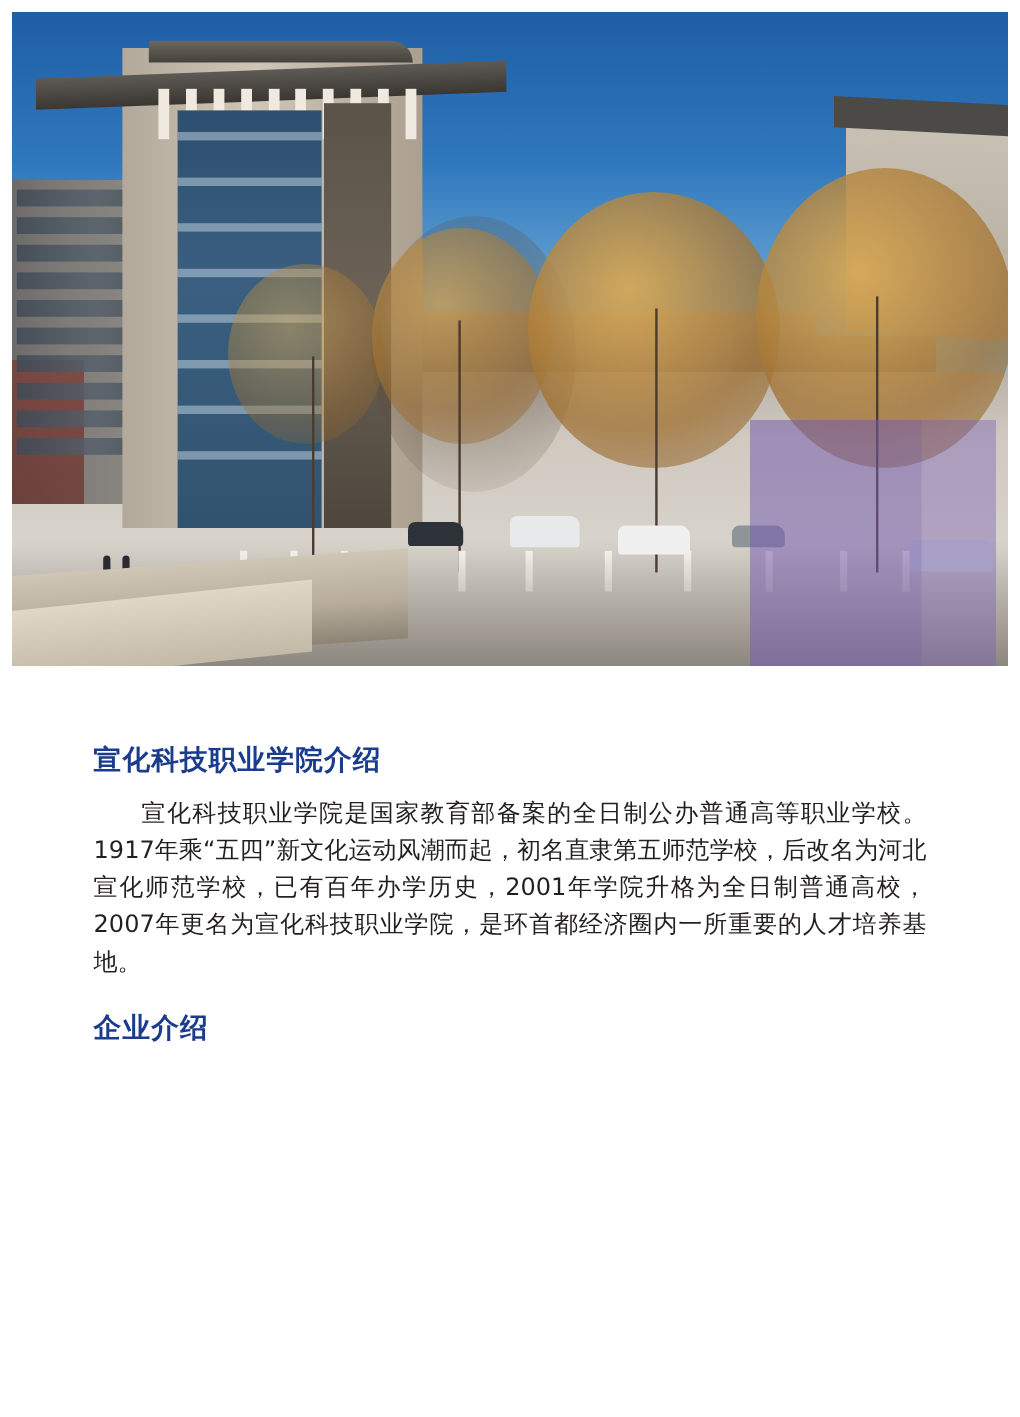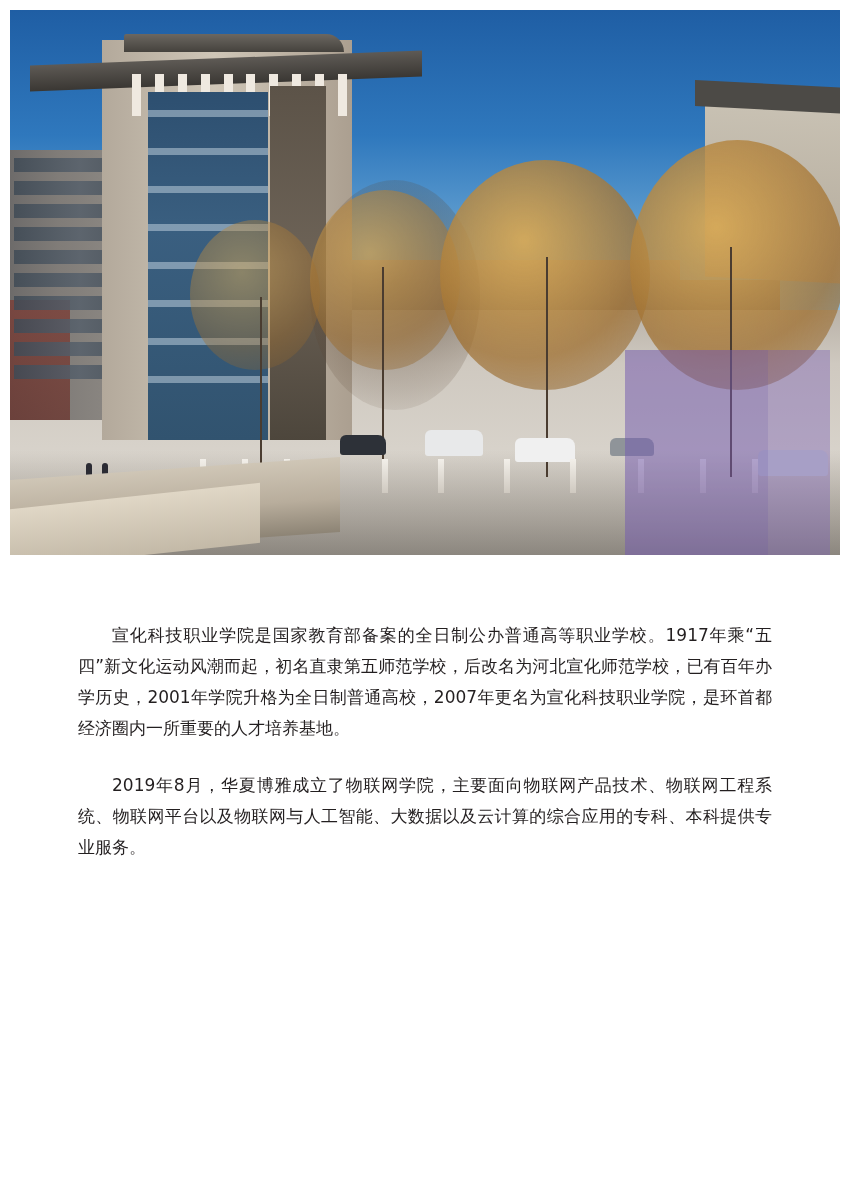--- a/index.html
+++ b/index.html
@@ -214,21 +214,21 @@
     color: #1b3c8c;
     letter-spacing: 1px;
     margin: 0 0 12px 0;
     line-height: 1.3;
   }
 
   .section + .section { margin-top: 26px; }
 
   p.para {
     margin: 0 0 4px 0;
-    font-size: 17px;
+    font-size: 20px;
     line-height: 31px;
     color: #231f20;
     text-align: justify;
     text-indent: 2em;
     font-family: "DejaVu Sans", sans-serif;
   }
 </style>
 </head>
 <body>
 
@@ -328,21 +328,22 @@
     <div class="curb"></div>
     <div class="curb2"></div>
 
     <div class="overlay-purple"></div>
     <div class="overlay-purple2"></div>
   </div>
 
   <div class="content">
 
     <div class="section">
+      <h2 class="section-title">宣化科技职业学院介绍</h2>
       <p class="para">宣化科技职业学院是国家教育部备案的全日制公办普通高等职业学校。1917年乘“五四”新文化运动风潮而起，初名直隶第五师范学校，后改名为河北宣化师范学校，已有百年办学历史，2001年学院升格为全日制普通高校，2007年更名为宣化科技职业学院，是环首都经济圈内一所重要的人才培养基地。</p>
     </div>
 
     <div class="section">
-      <p class="para">2019年8月，华夏博雅成立了物联网学院，主要面向物联网产品技术、物联网工程系统、物联网平台以及物联网与人工智能、大数据以及云计算的综合应用的专科、本科提供专业服务。</p>
+      <h2 class="section-title">企业介绍</h2>
     </div>
 
   </div>
 </div>
 
 </body></html>

